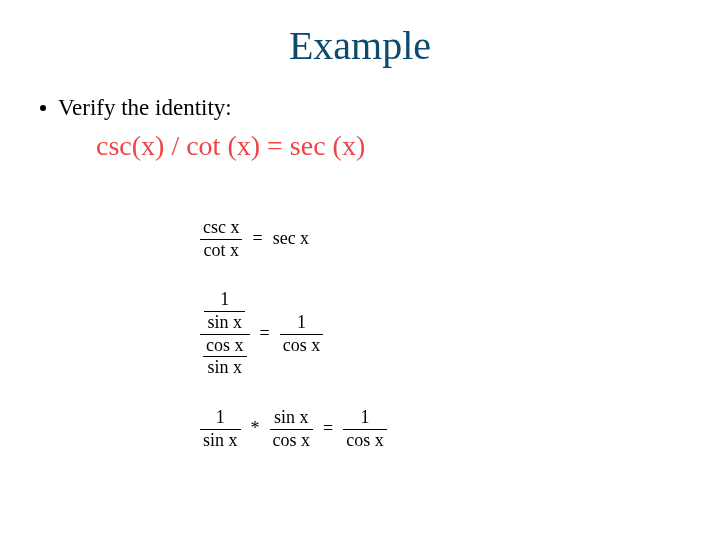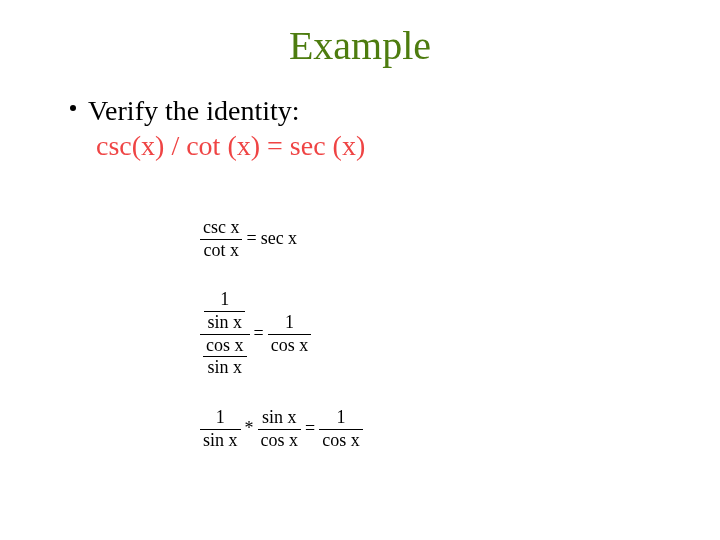--- a/index.html
+++ b/index.html
@@ -18,28 +18,28 @@
     position: relative;
     box-sizing: border-box;
   }
   .title {
     position: absolute;
     top: 22px;
     left: 0;
     width: 100%;
     text-align: center;
     font-size: 40px;
-    color: #4d7c0f;
+    color: #0c4a6e;
     font-weight: normal;
   }
   .bullet-row {
     position: absolute;
     top: 95px;
-    left: 88px;
-    font-size: 28px;
+    left: 58px;
+    font-size: 23px;
     color: #000;
   }
   .bullet-dot {
     position: absolute;
     left: -18px;
     top: 10px;
     width: 6px;
     height: 6px;
     background: #000;
     border-radius: 50%;
@@ -79,20 +79,21 @@
     padding: 0 3px 1px;
     border-bottom: 1px solid #000;
   }
   .frac .den {
     display: block;
     padding: 1px 3px 0;
   }
   .eq-row {
     display: flex;
     align-items: center;
+    gap: 6px;
   }
   .equals {
     padding: 0 4px;
   }
   .star { padding: 0 4px; }
   .num-inner, .den-inner {
     white-space: nowrap;
   }
 </style>
 </head>

